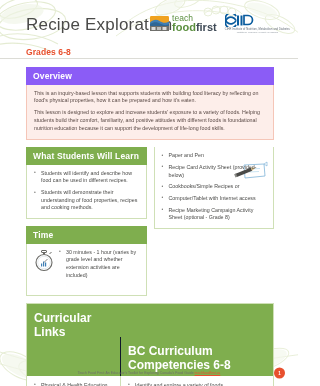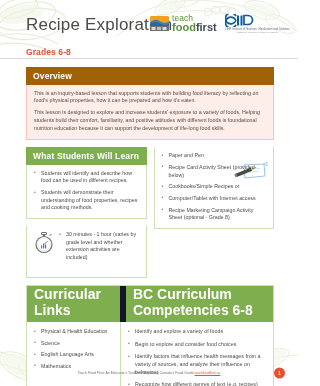--- a/index.html
+++ b/index.html
@@ -40,21 +40,21 @@
   .header-rule { position: absolute; top: 58px; left: 0; width: 298px; height: 1px; background: #dcdcd6; z-index: 2; }
 
   
   .content { position: relative; z-index: 2; padding: 9px 24px 0 26px; }
 
   .card { margin-bottom: 7px; }
   .card-head {
     color: #fff; font-size: 8.5px; font-weight: bold;
     padding: 3.5px 7px 4px 7px; letter-spacing: .15px;
   }
-  .card-head.orange { background: #a16207; }
+  .card-head.orange { background: #8b5cf6; }
   .card-head.green  { background: #7fae4e; }
   .card-body { font-size: 5.3px; line-height: 1.5; color: #4b4b49; padding: 5px 7px 6px 7px; }
   .card-body.orange { background: #fdeeea; border: 1px solid #f5c6b8; border-top: none; color: #5a4a46; }
   .card-body.green  { background: #ffffff; border: 1px solid #cfe0b6; border-top: none; }
   .card-body p + p { margin-top: 4px; }
 
   ul.bullets { list-style: none; }
   ul.bullets li { position: relative; padding-left: 7px; margin-bottom: 4px; line-height: 1.45; }
   ul.bullets li:last-child { margin-bottom: 0; }
   ul.bullets li::before {
@@ -76,24 +76,24 @@
   .time-text ul.bullets li { margin-bottom: 0; }
 
   
   .mat-body { position: relative; }
   .recipe-card-img { position: absolute; right: 5px; top: 12px; }
 
   
   .table { border: 1px solid #cfe0b6; }
   .table-head { display: flex; background: #7fae4e; }
   .table-head .th {
-    color: #fff; font-size: 14px; font-weight: bold; padding: 0 7px 4px 7px;
+    color: #fff; font-size: 12px; font-weight: bold; padding: 7px 7px 4px 7px;
   }
   .table-head .th.c1 { flex: 0 0 93px; }
-  .table-head .th.c2 { flex: 1 1 auto; border-left: 6px solid #0f172a; }
+  .table-head .th.c2 { flex: 1 1 auto; border-left: 1px solid #0f172a; margin-top: 33px; }
   .table-body { display: flex; background: #fff; }
   .table-body .td { padding: 6px 7px 7px 7px; font-size: 5.3px; color: #4b4b49; }
   .table-body .td.c1 { flex: 0 0 93px; }
   .table-body .td.c2 { flex: 1 1 auto; border-left: 1px solid #cfe0b6; }
   .table-body .td.c1 ul.bullets li { margin-bottom: 4.5px; line-height: 1.35; }
   .table-body .td.c2 ul.bullets li { margin-bottom: 5px; line-height: 1.45; }
 
   
   .footer {
     position: absolute; left: 0; bottom: 0; width: 298px; height: 26px; z-index: 3;
@@ -236,20 +236,21 @@
           <div class="card-head green">What Students Will Learn</div>
           <div class="card-body green">
             <ul class="bullets">
               <li>Students will identify and describe how food can be used in different recipes.</li>
               <li>Students will demonstrate their understanding of food properties, recipes and cooking methods.</li>
             </ul>
           </div>
         </div>
 
         <div class="card">
+          <div class="card-head green">Time</div>
           <div class="card-body green">
             <div class="time-row">
               <svg class="stopwatch" width="20" height="22" viewBox="0 0 40 44">
                 <rect x="15" y="1" width="10" height="4" rx="1" fill="none" stroke="#6a6a66" stroke-width="2"></rect>
                 <rect x="18" y="4" width="4" height="4" fill="#6a6a66"></rect>
                 <line x1="31" y1="8" x2="35" y2="4" stroke="#6a6a66" stroke-width="2"></line>
                 <circle cx="20" cy="25" r="16" fill="none" stroke="#6a6a66" stroke-width="2.2"></circle>
                 <circle cx="20" cy="25" r="12.5" fill="none" stroke="#cfd8df" stroke-width="1"></circle>
                 <g fill="#3f7fb5">
                   <rect x="14" y="27" width="2.4" height="6"></rect>

